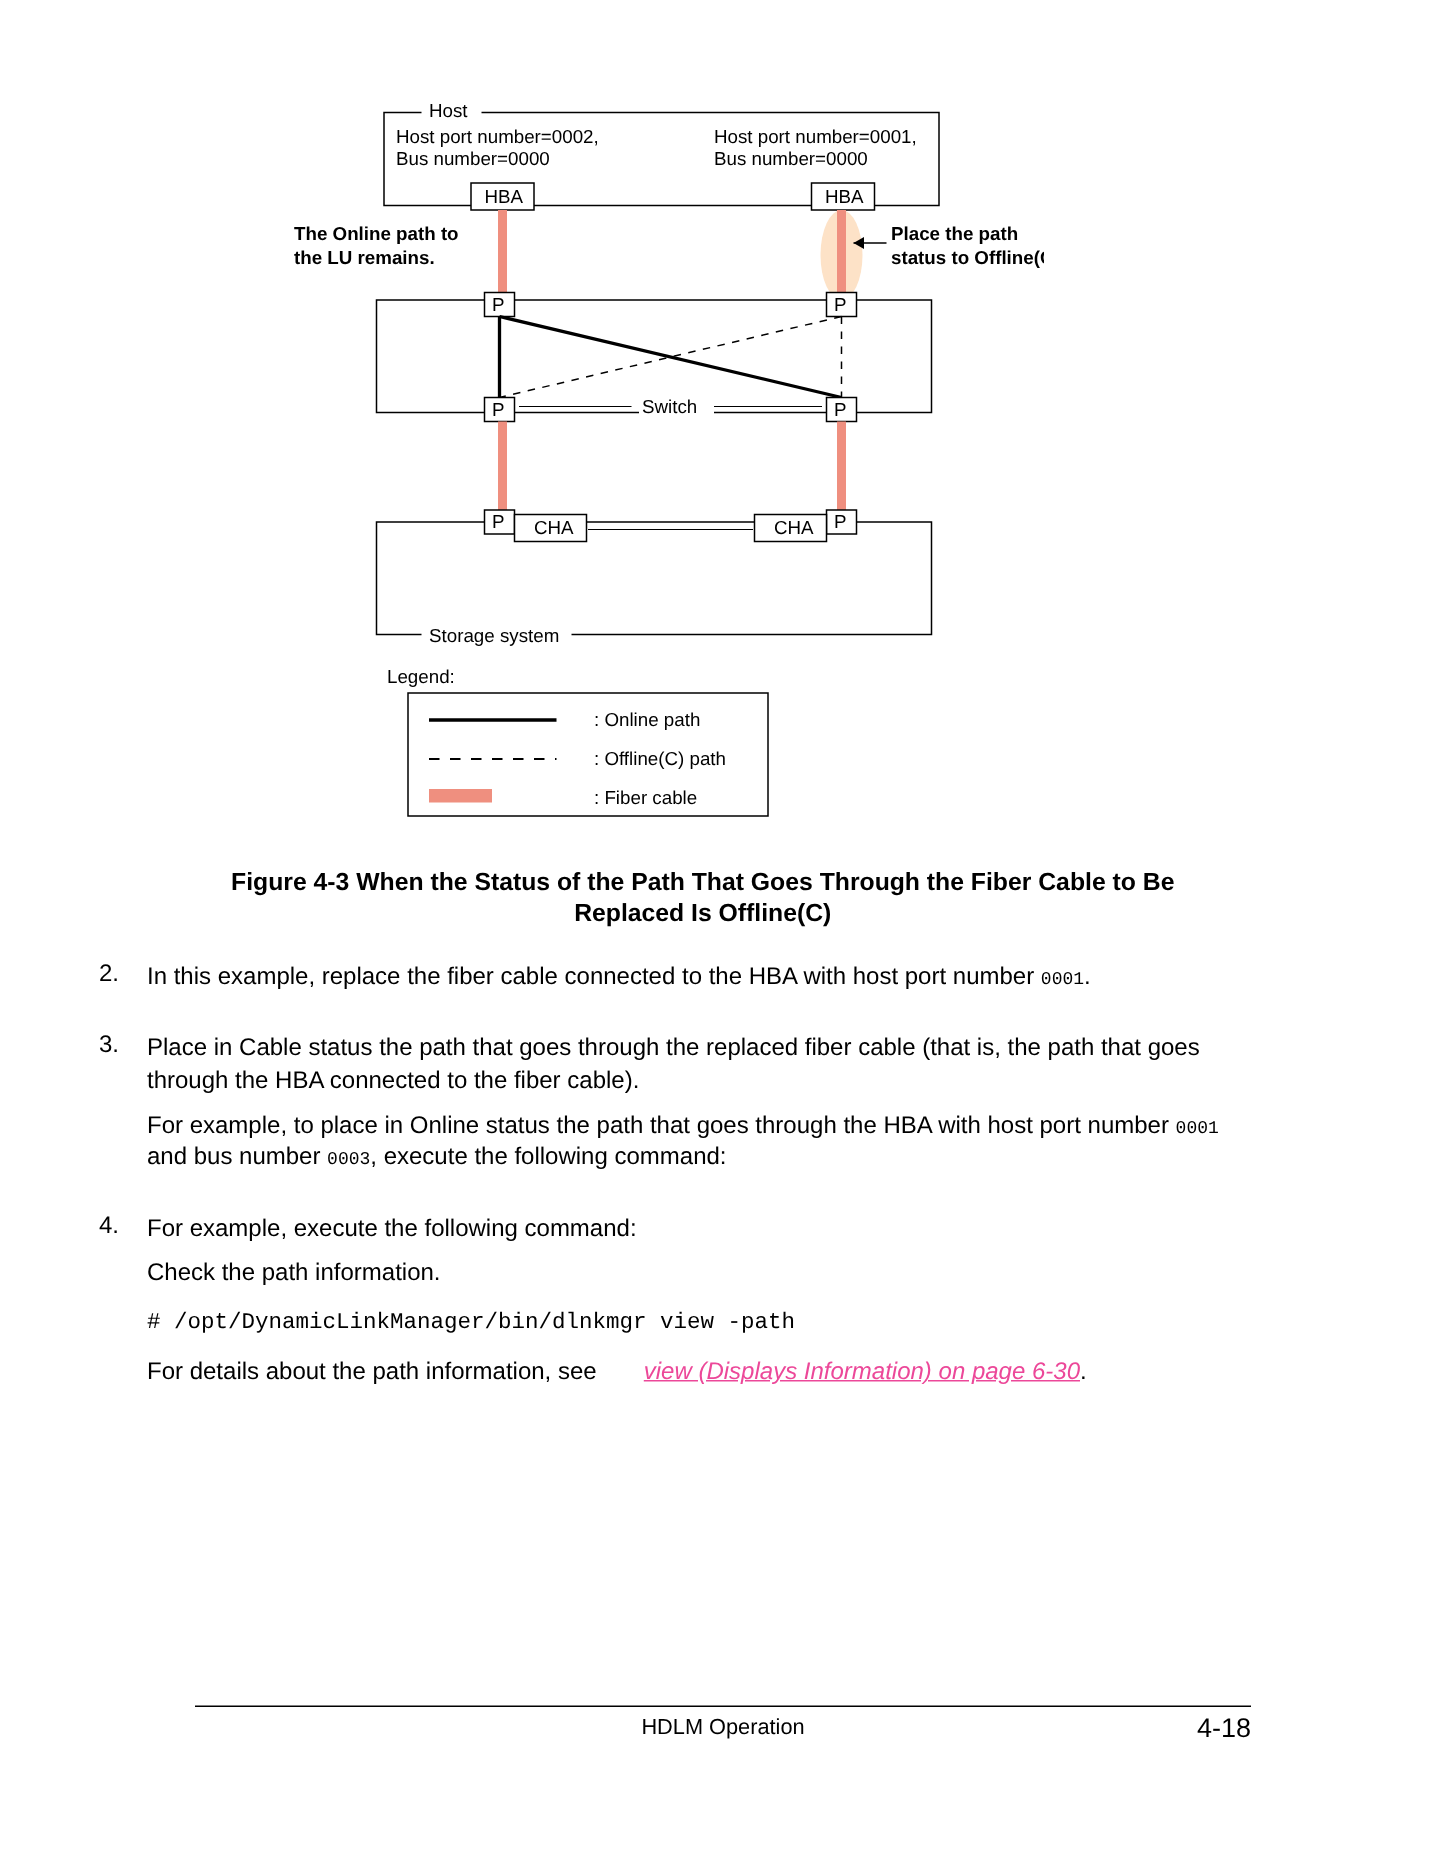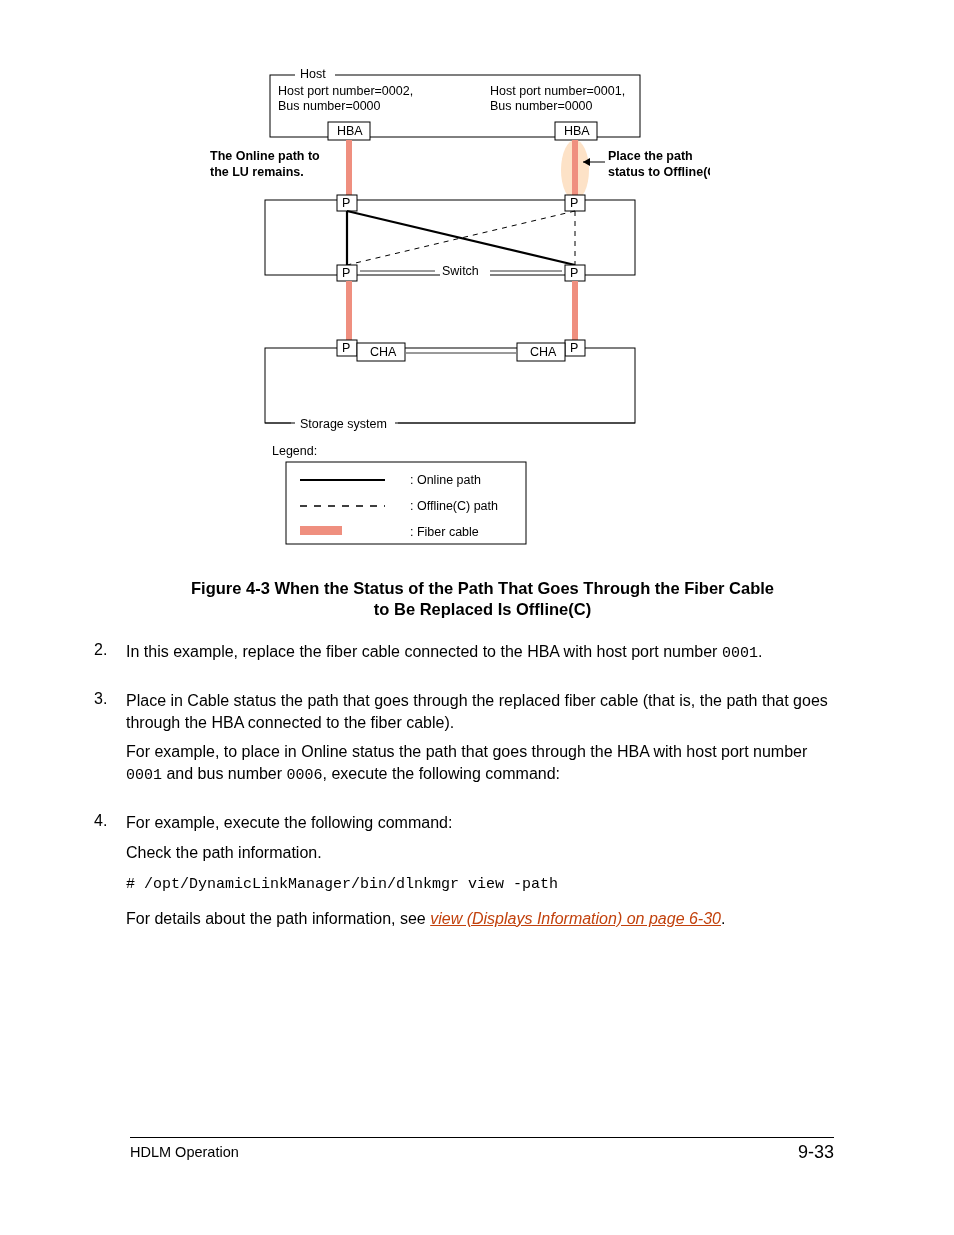--- a/index.html
+++ b/index.html
@@ -5,21 +5,21 @@
   body {
     margin: 0;
     padding: 0;
     font-family: "Segoe UI", Verdana, Arial, sans-serif;
     font-size: 16px;
     color: #000;
     background: #fff;
     width: 954px;
   }
   .page {
-    padding: 60px 120px 40px 86px;
+    padding: 60px 120px 40px 58px;
     box-sizing: border-box;
     min-height: 1185px;
     position: relative;
   }
   .figure-wrap {
     display: flex;
     justify-content: center;
     margin-bottom: 18px;
   }
   .figure-caption {
@@ -45,35 +45,37 @@
     padding-left: 8px;
     box-sizing: border-box;
   }
   .content {
     flex: 1;
     line-height: 1.35;
   }
   .content p { margin: 0 0 8px 0; }
   .code {
     font-family: "Courier New", monospace;
-    font-size: 15px;
+    font-size: 12px;
   }
   .cmd {
     font-family: "Courier New", monospace;
     font-size: 15px;
     margin: 12px 0 12px 0;
   }
   a.doclink {
-    color: #c2410c;
+    color: #ec4899;
     text-decoration: underline;
     font-style: italic;
+    margin-left: 27px;
   }
   .footer {
     border-top: 1px solid #000;
     margin-top: 80px;
+    text-align: center;
     font-size: 14.5px;
     position: absolute;
     left: 130px;
     right: 120px;
     bottom: 22px;
     padding-top: 6px;
   }
   .footer .sec { margin-bottom: 3px; }
   .pagenum {
     position: absolute;
@@ -184,36 +186,36 @@
           <span>In this example, replace the fiber cable connected to the HBA with host port number </span><span class="code">0001</span><span>.</span>
         </p>
       </div>
     </li>
 
     <li>
       <div class="num">3.</div>
       <div class="content">
         <p>Place in Cable status the path that goes through the replaced fiber cable (that is, the path that goes through the HBA connected to the fiber cable).</p>
         <p>
-          <span>For example, to place in Online status the path that goes through the HBA with host port number </span><span class="code">0001</span><span> and bus number </span><span class="code">0006</span><span>, execute the following command:</span>
+          <span>For example, to place in Online status the path that goes through the HBA with host port number </span><span class="code">0001</span><span> and bus number </span><span class="code">0003</span><span>, execute the following command:</span>
         </p>
       </div>
     </li>
 
     <li>
       <div class="num">4.</div>
       <div class="content">
         <p>For example, execute the following command:</p>
         <p>Check the path information.</p>
         <div class="cmd"># /opt/DynamicLinkManager/bin/dlnkmgr view -path</div>
         <p>
           <span>For details about the path information, see </span><a href="#" class="doclink">view (Displays Information) on page 6-30</a><span>.</span>
         </p>
       </div>
     </li>
   </ol>
 
   <div class="footer">
     <div class="sec">HDLM Operation</div>
-    <div class="pagenum">9-33</div>
+    <div class="pagenum">4-18</div>
   </div>
 
 </div>
 
 </body></html>

